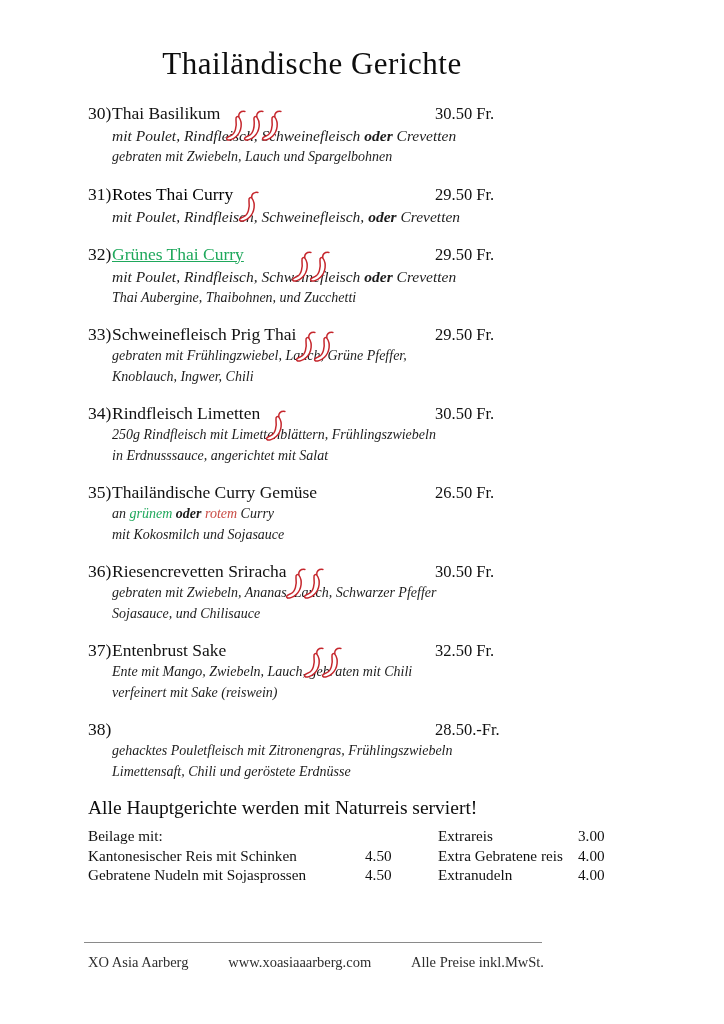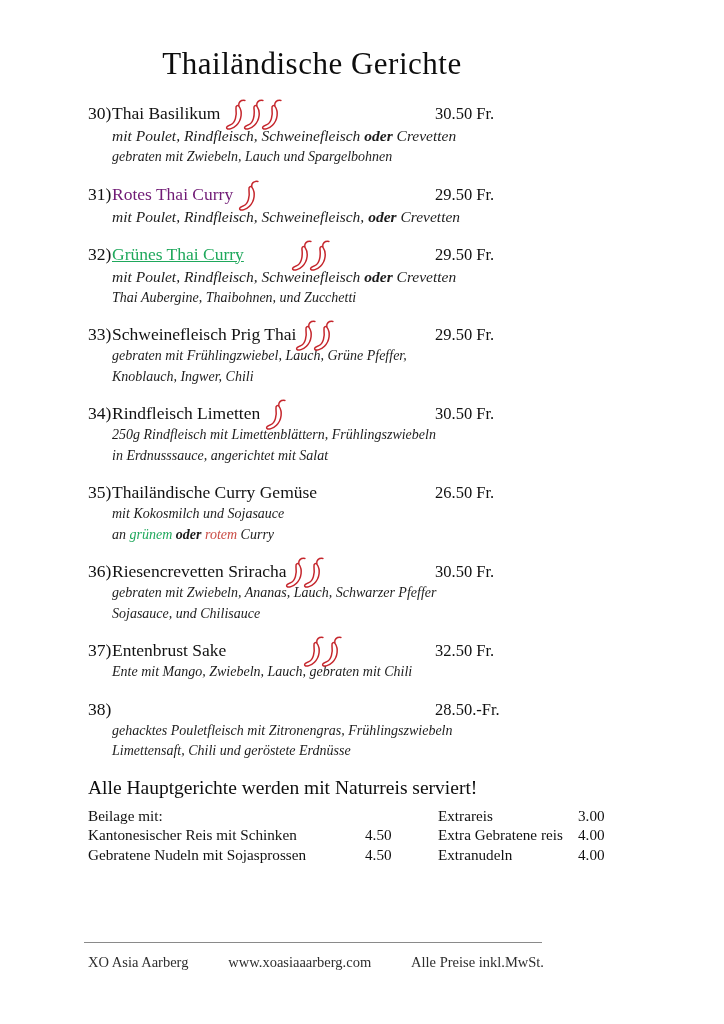--- a/index.html
+++ b/index.html
@@ -18,21 +18,21 @@
     font-size:31px;
     font-weight:400;
     text-align:center;
     letter-spacing:0.5px;
     color:#0d0d0d;
   }
   .items{margin-top:4px;}
   .item{margin-bottom:15px;}
   .row1{
     display:flex;
-    align-items:flex-end;
+    align-items:flex-start;
     height:23px;
     line-height:23px;
     font-size:17.5px;
   }
   .num{flex:0 0 24px;}
   .name{white-space:nowrap;}
   .name .b{font-weight:700;}
   .price{
     margin-left:auto;
     flex:0 0 101px;
@@ -117,21 +117,21 @@
     </svg>
           </span>
           <span class="price">30.50 Fr.</span>
         </div>
         <div class="desc big"><span>mit Poulet, Rindfleisch, Schweinefleisch </span><span class="b">oder</span><span> Crevetten</span></div>
         <div class="desc"><span>gebraten mit Zwiebeln, Lauch und Spargelbohnen</span></div>
       </div>
       <div class="item">
         <div class="row1">
           <span class="num">31)</span>
-          <span class="name"><span style="color: #701a75;">Rotes Thai Curry</span></span>
+          <span class="name"><span style="color: #000000;">Rotes Thai Curry</span></span>
           <span class="chilis">
             <svg viewBox="0 0 26 38" width="23" height="34" xmlns="http://www.w3.org/2000/svg">
       <path d="M15.5 9 C15 4.5 17.5 2 22.5 2.5" fill="none" stroke="#c5262c" stroke-width="1.7" stroke-linecap="round"></path>
       <path d="M16 9.5 C19.8 15 19 24.5 13 30.5 C9.2 34.2 3.8 36 2.2 34.2 C0.8 32.6 3.6 31.2 6.6 29.9 C11.8 27.6 13.4 19.5 12.4 11.5 C12 8.6 15 7 16 9.5 Z" fill="#ffffff" stroke="#c5262c" stroke-width="1.7" stroke-linejoin="round"></path>
     </svg>
           </span>
           <span class="price">29.50 Fr.</span>
         </div>
         <div class="desc big"><span>mit Poulet, Rindfleisch, Schweinefleisch, </span><span class="b">oder</span><span> Crevetten</span></div>
       </div>
@@ -187,22 +187,22 @@
         </div>
         <div class="desc"><span>250g Rindfleisch mit Limettenblättern, Frühlingszwiebeln</span></div>
         <div class="desc"><span>in Erdnusssauce, angerichtet mit Salat</span></div>
       </div>
       <div class="item">
         <div class="row1">
           <span class="num">35)</span>
           <span class="name"><span>Thailändische Curry Gemüse</span></span>
           <span class="price">26.50 Fr.</span>
         </div>
+        <div class="desc"><span>an </span><span style="color: rgb(31, 168, 92);">grünem</span><span> </span><span class="b">oder</span><span> </span><span style="color: rgb(201, 74, 67);">rotem</span><span> Curry</span></div>
         <div class="desc"><span>mit Kokosmilch und Sojasauce</span></div>
-        <div class="desc"><span>an </span><span style="color: rgb(31, 168, 92);">grünem</span><span> </span><span class="b">oder</span><span> </span><span style="color: rgb(201, 74, 67);">rotem</span><span> Curry</span></div>
       </div>
       <div class="item">
         <div class="row1">
           <span class="num">36)</span>
           <span class="name"><span>Riesencrevetten Sriracha</span></span>
           <span class="chilis">
             <svg viewBox="0 0 26 38" width="23" height="34" xmlns="http://www.w3.org/2000/svg">
       <path d="M15.5 9 C15 4.5 17.5 2 22.5 2.5" fill="none" stroke="#c5262c" stroke-width="1.7" stroke-linecap="round"></path>
       <path d="M16 9.5 C19.8 15 19 24.5 13 30.5 C9.2 34.2 3.8 36 2.2 34.2 C0.8 32.6 3.6 31.2 6.6 29.9 C11.8 27.6 13.4 19.5 12.4 11.5 C12 8.6 15 7 16 9.5 Z" fill="#ffffff" stroke="#c5262c" stroke-width="1.7" stroke-linejoin="round"></path>
     </svg>
@@ -226,20 +226,21 @@
       <path d="M16 9.5 C19.8 15 19 24.5 13 30.5 C9.2 34.2 3.8 36 2.2 34.2 C0.8 32.6 3.6 31.2 6.6 29.9 C11.8 27.6 13.4 19.5 12.4 11.5 C12 8.6 15 7 16 9.5 Z" fill="#ffffff" stroke="#c5262c" stroke-width="1.7" stroke-linejoin="round"></path>
     </svg>
             <svg viewBox="0 0 26 38" width="23" height="34" xmlns="http://www.w3.org/2000/svg">
       <path d="M15.5 9 C15 4.5 17.5 2 22.5 2.5" fill="none" stroke="#c5262c" stroke-width="1.7" stroke-linecap="round"></path>
       <path d="M16 9.5 C19.8 15 19 24.5 13 30.5 C9.2 34.2 3.8 36 2.2 34.2 C0.8 32.6 3.6 31.2 6.6 29.9 C11.8 27.6 13.4 19.5 12.4 11.5 C12 8.6 15 7 16 9.5 Z" fill="#ffffff" stroke="#c5262c" stroke-width="1.7" stroke-linejoin="round"></path>
     </svg>
           </span>
           <span class="price">32.50 Fr.</span>
         </div>
         <div class="desc"><span>Ente mit Mango, Zwiebeln, Lauch, gebraten mit Chili</span></div>
+        <div class="desc"><span>verfeinert mit Sake (reiswein)</span></div>
       </div>
       <div class="item">
         <div class="row1">
           <span class="num">38)</span>
           <span class="price">28.50.-Fr.</span>
         </div>
         <div class="desc"><span>gehacktes Pouletfleisch mit Zitronengras, Frühlingszwiebeln</span></div>
         <div class="desc"><span>Limettensaft, Chili und geröstete Erdnüsse</span></div>
       </div>
     </div>

